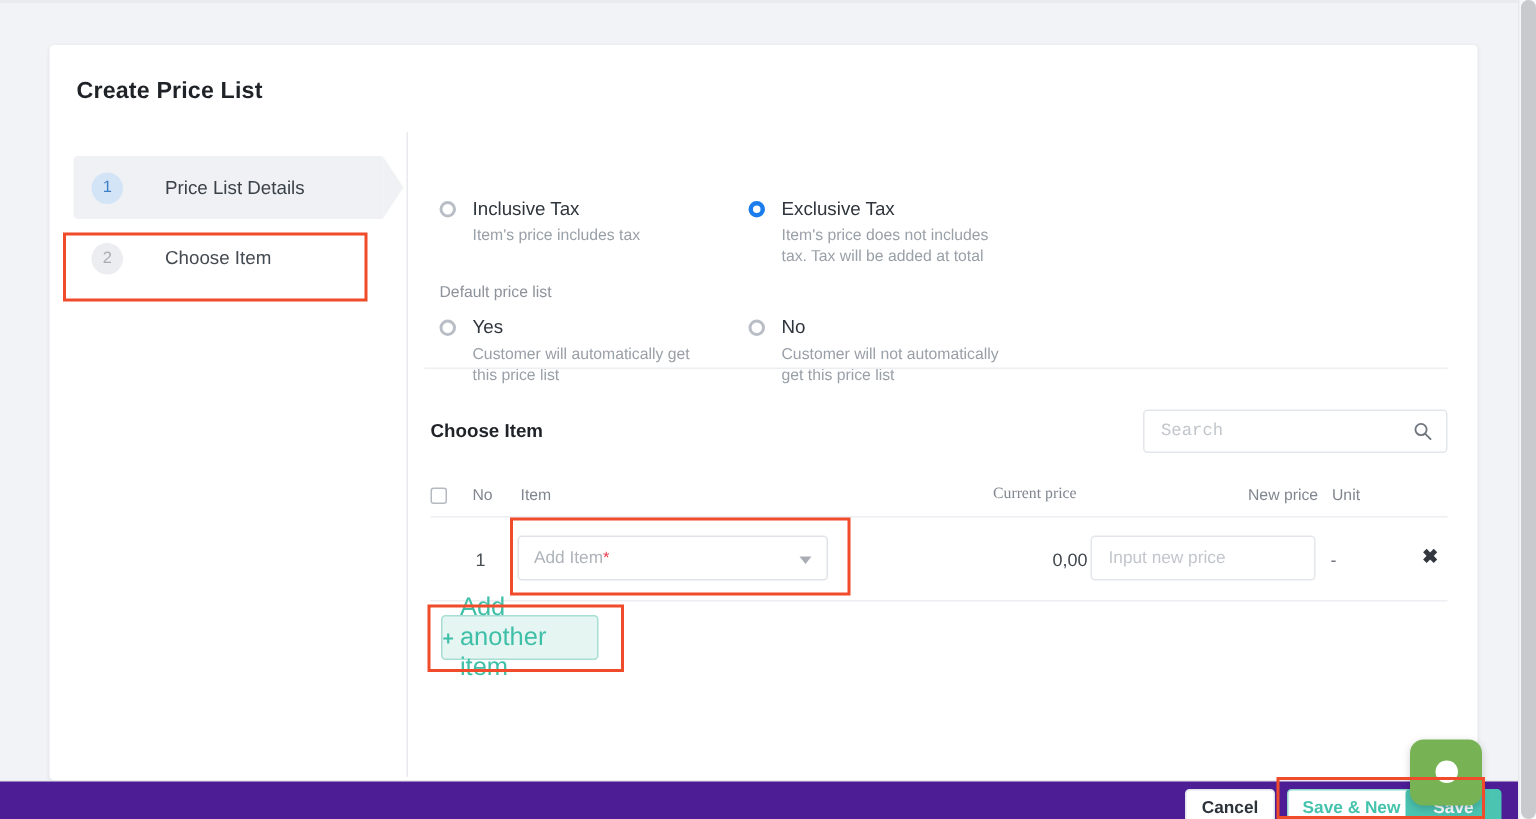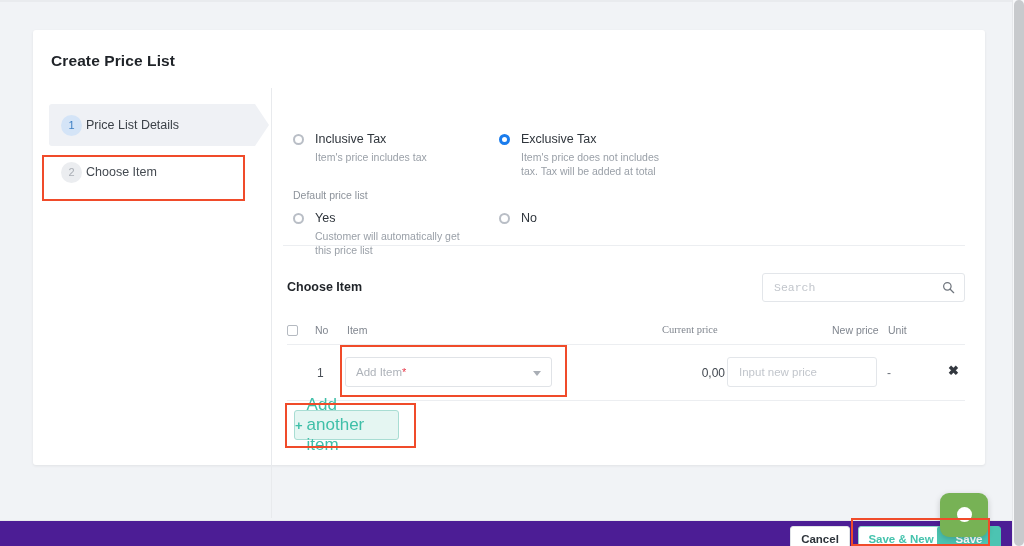--- a/index.html
+++ b/index.html
@@ -32,21 +32,21 @@
   }
   #top-hairline {
     position: absolute; top: 0; left: 0; width: 1012px; height: 2px;
     background: #e9ebee;
   }
 
   
   #card {
     position: absolute;
     left: 33px; top: 30px;
-    width: 952px; height: 435px;
+    width: 952px; height: 490px;
     background: #ffffff;
     border-radius: 3px;
     box-shadow: 0 1px 3px rgba(0,0,0,0.07);
   }
 
   #page-title {
     position: absolute; left: 18px; top: 22px;
     font-size: 15.5px; font-weight: bold; color: #1f2328;
     letter-spacing: 0.1px;
   }
@@ -76,21 +76,21 @@
     border-left: 14px solid #eff1f5;
   }
   .step-badge {
     width: 21px; height: 21px; border-radius: 50%;
     display: flex; align-items: center; justify-content: center;
     font-size: 11px; flex: 0 0 auto;
   }
   .step.active .step-badge { background: #d4e4f7; color: #3c7fc4; }
   .step.inactive .step-badge { background: #ebedf0; color: #a9aeb5; }
   .step-label {
-    margin-left: 4px; font-size: 12.5px; color: #3b4148;
+    margin-left: 28px; font-size: 12.5px; color: #3b4148;
   }
   .step.inactive .step-label { color: #444a51; }
 
   
   #v-divider {
     position: absolute; left: 238px; top: 58px;
     width: 1px; height: 430px;
     background: #e8eaed;
   }
 
@@ -346,20 +346,21 @@
 
         <div class="radio-opt" style="left:6px; top:123px; width:200px;">
           <div class="radio-ring"></div>
           <div class="radio-main">Yes</div>
           <div class="radio-sub">Customer will automatically get this price list</div>
         </div>
 
         <div class="radio-opt" style="left:212px; top:123px; width:200px;">
           <div class="radio-ring"></div>
           <div class="radio-main">No</div>
+          <div class="radio-sub">Customer will not automatically get this price list</div>
         </div>
 
       </div>
 
     </div>
   </div>
 
   <div id="h-divider"></div>
 
   <div id="choose-head">Choose Item</div>

